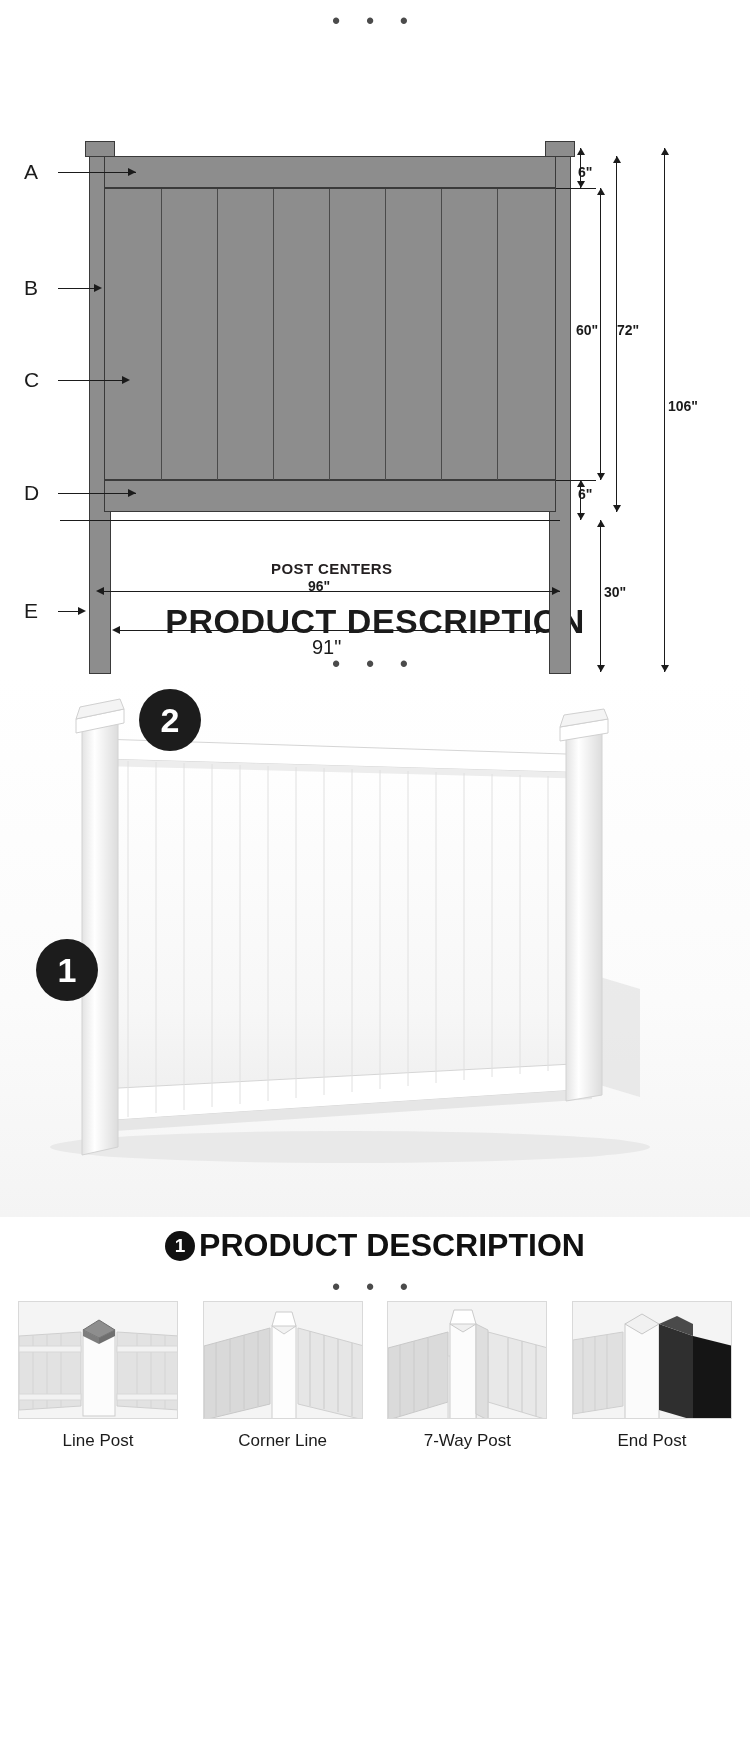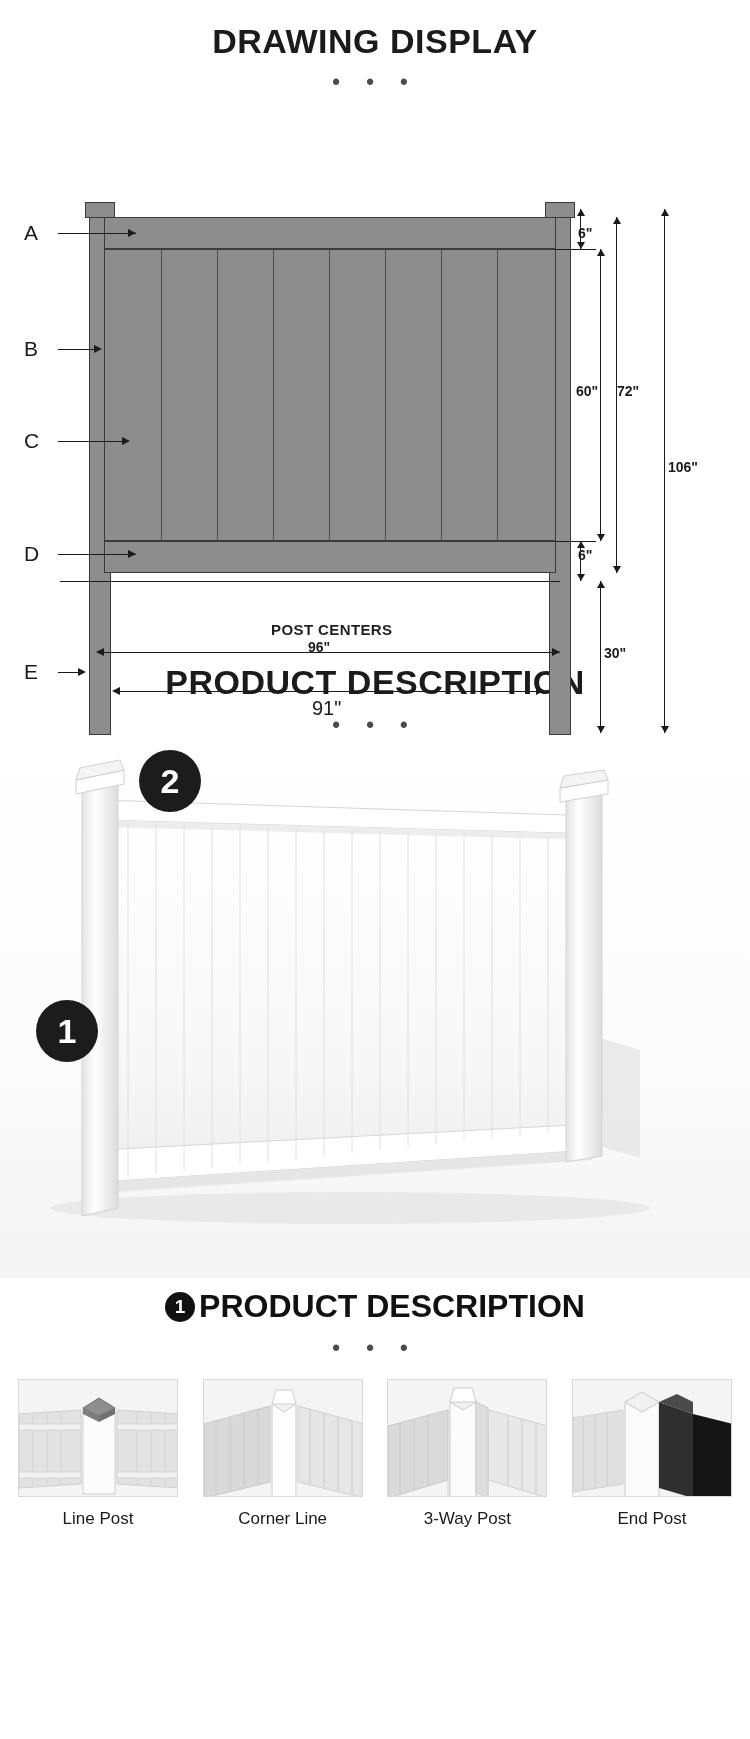--- a/index.html
+++ b/index.html
@@ -166,21 +166,21 @@
     text-align: center;
     vertical-align: 4px;
     margin-right: 4px;
   }
   #posts-dots { margin-top: 16px; }
 
   .post-grid {
     display: flex;
     justify-content: space-between;
     padding: 0 18px;
-    margin-top: 24px;
+    margin-top: 7px;
   }
   .post-cell { width: 160px; }
   .post-img {
     width: 160px; height: 118px;
     border: 1px solid #d9d9d9;
     background: #f2f2f2;
     position: relative;
     overflow: hidden;
   }
   .post-cap-label {
@@ -188,21 +188,20 @@
     font-size: 17px;
     margin-top: 12px;
     color: #1b1b1b;
   }
 </style>
 </head>
 <body>
 
 <div class="page">
 
-  <div class="section-title" id="drawing-title">DRAWING DISPLAY</div>
   <div class="dots" id="drawing-dots">• • •</div>
 
   <div class="drawing-wrap">
 
     <div class="post-cap" style="left:85px; top:103px; width:30px; height:16px;"></div>
     <div class="post" style="left:89px; top:118px; width:22px; height:518px;"></div>
 
     <div class="post-cap" style="left:545px; top:103px; width:30px; height:16px;"></div>
     <div class="post" style="left:549px; top:118px; width:22px; height:518px;"></div>
 
@@ -428,21 +427,21 @@
             <line x1="148" y1="43" x2="148" y2="114"></line>
             <line x1="72" y1="56" x2="72" y2="116"></line>
               <line x1="88" y1="56" x2="88" y2="116"></line>
           </g>
           <rect x="62" y="22" width="26" height="96" fill="#fcfcfc" stroke="#cbcbcb"></rect>
           <polygon points="62,22 75,14 88,22 75,30" fill="#f0f0f0" stroke="#c9c9c9"></polygon>
           <polygon points="66,8 84,8 88,22 62,22" fill="#ffffff" stroke="#cbcbcb"></polygon>
           <polygon points="88,22 100,28 100,118 88,112" fill="#dedede" stroke="#cbcbcb"></polygon>
         </svg>
       </div>
-      <div class="post-cap-label">3-Way Post</div>
+      <div class="post-cap-label">7-Way Post</div>
     </div>
 
     <div class="post-cell">
       <div class="post-img">
         <svg viewBox="0 0 160 118" width="160" height="118">
           <rect x="0" y="0" width="160" height="118" fill="#f4f4f4"></rect>
           <polygon points="0,38 50,30 50,104 0,112" fill="#e0e0e0" stroke="#cfcfcf"></polygon>
           <g stroke="#cfcfcf">
             <line x1="10" y1="37" x2="10" y2="111"></line>
               <line x1="22" y1="35" x2="22" y2="109"></line>

